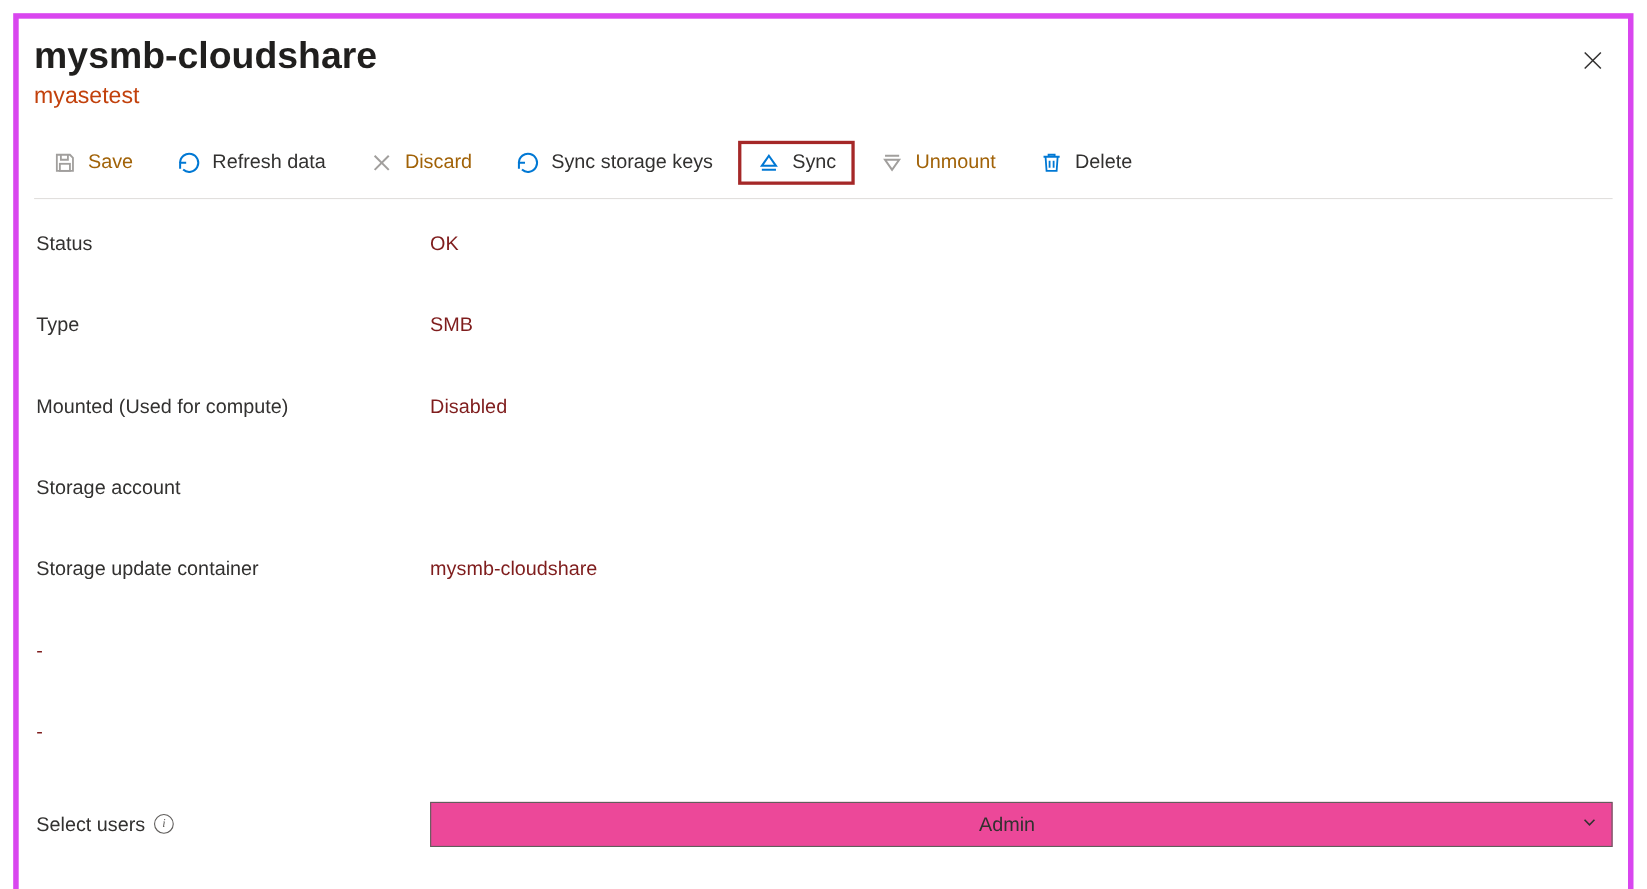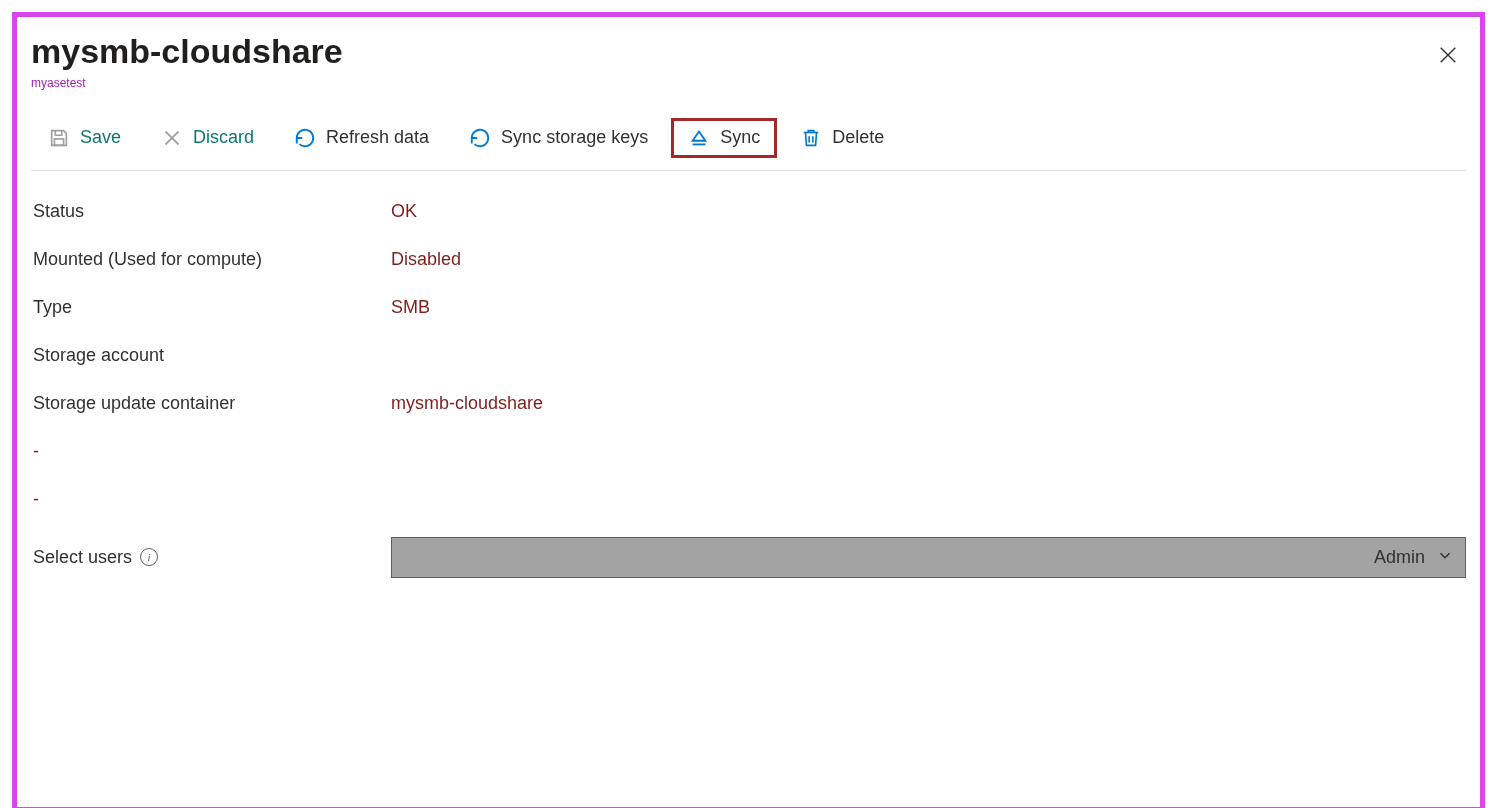--- a/index.html
+++ b/index.html
@@ -22,22 +22,22 @@
       margin-bottom: 10px;
     }
     .page-title {
       font-size: 34px;
       font-weight: 600;
       color: #201f1e;
       line-height: 1.2;
       margin-bottom: 4px;
     }
     .page-subtitle {
-      font-size: 12px;
-      color: #a21caf;
+      font-size: 21px;
+      color: #c2410c;
     }
     .close-btn {
       position: absolute;
       top: 6px;
       right: 0;
       width: 36px;
       height: 36px;
       display: flex;
       align-items: center;
       justify-content: center;
@@ -60,39 +60,39 @@
       padding: 6px 14px;
       font-size: 18px;
       color: #323130;
       cursor: pointer;
       border: 3px solid transparent;
       background: none;
       font-family: inherit;
       white-space: nowrap;
     }
     .tool-btn.disabled {
-      color: #0f766e;
+      color: #a16207;
       cursor: default;
     }
     .tool-btn.disabled .icon { color: #a19f9d; }
     .tool-btn .icon {
       width: 22px;
       height: 22px;
       display: flex;
       align-items: center;
       justify-content: center;
       color: #0078d4;
     }
     .tool-btn.highlighted {
       border: 3px solid #a52828;
     }
     .details {
       display: flex;
       flex-direction: column;
-      gap: 27px;
+      gap: 53px;
       padding-left: 2px;
     }
     .detail-row {
       display: flex;
       align-items: center;
     }
     .detail-label {
       width: 358px;
       font-size: 18px;
       color: #323130;
@@ -121,25 +121,25 @@
     .select-wrap {
       flex: 1;
       position: relative;
     }
     .select-box {
       width: 100%;
       border: 1px solid #605e5c;
       padding: 9px 40px 9px 14px;
       font-size: 18px;
       color: #323130;
-      background: #a3a3a3;
+      background: #ec4899;
       cursor: pointer;
       display: flex;
       align-items: center;
-      justify-content: flex-end;
+      justify-content: center;
     }
     .select-chevron {
       position: absolute;
       right: 12px;
       top: 50%;
       transform: translateY(-50%);
       pointer-events: none;
       color: #323130;
     }
     .select-chevron svg { width: 18px; height: 18px; }
@@ -164,60 +164,69 @@
       <span class="icon">
         <svg viewBox="0 0 24 24" fill="none" stroke="currentColor" stroke-width="1.8">
           <path d="M4 4h13l3 3v13H4z"></path>
             <path d="M8 4v5h7V4"></path>
             <rect x="7" y="13" width="10" height="7"></rect>
         </svg>
       </span>
       <span>Save</span>
     </button>
 
+    <button class="tool-btn">
+      <span class="icon">
+        <svg viewBox="0 0 24 24" fill="none" stroke="currentColor" stroke-width="2">
+          <path d="M3 12a9 9 0 1 1 3 6.7"></path>
+            <polyline points="3 18 3 12 9 12" fill="none"></polyline>
+        </svg>
+      </span>
+      <span>Refresh data</span>
+    </button>
+
     <button class="tool-btn disabled">
       <span class="icon">
         <svg viewBox="0 0 24 24" fill="none" stroke="currentColor" stroke-width="2">
           <line x1="5" y1="5" x2="19" y2="19"></line>
             <line x1="19" y1="5" x2="5" y2="19"></line>
         </svg>
       </span>
       <span>Discard</span>
     </button>
 
     <button class="tool-btn">
       <span class="icon">
         <svg viewBox="0 0 24 24" fill="none" stroke="currentColor" stroke-width="2">
           <path d="M3 12a9 9 0 1 1 3 6.7"></path>
             <polyline points="3 18 3 12 9 12" fill="none"></polyline>
         </svg>
       </span>
-      <span>Refresh data</span>
-    </button>
-
-    <button class="tool-btn">
-      <span class="icon">
-        <svg viewBox="0 0 24 24" fill="none" stroke="currentColor" stroke-width="2">
-          <path d="M3 12a9 9 0 1 1 3 6.7"></path>
-            <polyline points="3 18 3 12 9 12" fill="none"></polyline>
-        </svg>
-      </span>
       <span>Sync storage keys</span>
     </button>
 
     <button class="tool-btn highlighted">
       <span class="icon">
         <svg viewBox="0 0 24 24" fill="none" stroke="currentColor" stroke-width="2">
           <path d="M12 5l7 10H5z"></path>
             <line x1="5" y1="19" x2="19" y2="19"></line>
         </svg>
       </span>
       <span>Sync</span>
     </button>
 
+    <button class="tool-btn disabled">
+      <span class="icon">
+        <svg viewBox="0 0 24 24" fill="none" stroke="currentColor" stroke-width="2">
+          <path d="M12 19L5 9h14z"></path>
+            <line x1="5" y1="5" x2="19" y2="5"></line>
+        </svg>
+      </span>
+      <span>Unmount</span>
+    </button>
 
     <button class="tool-btn">
       <span class="icon">
         <svg viewBox="0 0 24 24" fill="none" stroke="currentColor" stroke-width="1.8">
           <path d="M4 6h16"></path>
             <path d="M9 6V4h6v2"></path>
             <path d="M6 6l1 14h10l1-14"></path>
             <line x1="10" y1="10" x2="10" y2="17"></line>
             <line x1="14" y1="10" x2="14" y2="17"></line>
         </svg>
@@ -225,26 +234,26 @@
       <span>Delete</span>
     </button>
   </div>
 
   <div class="details">
     <div class="detail-row">
       <div class="detail-label">Status</div>
       <div class="detail-value">OK</div>
     </div>
     <div class="detail-row">
+      <div class="detail-label">Type</div>
+      <div class="detail-value">SMB</div>
+    </div>
+    <div class="detail-row">
       <div class="detail-label">Mounted (Used for compute)</div>
       <div class="detail-value">Disabled</div>
-    </div>
-    <div class="detail-row">
-      <div class="detail-label">Type</div>
-      <div class="detail-value">SMB</div>
     </div>
     <div class="detail-row">
       <div class="detail-label">Storage account</div>
     </div>
     <div class="detail-row">
       <div class="detail-label">Storage update container</div>
       <div class="detail-value">mysmb-cloudshare</div>
     </div>
     <div class="detail-row">
       <div class="detail-value">-</div>

